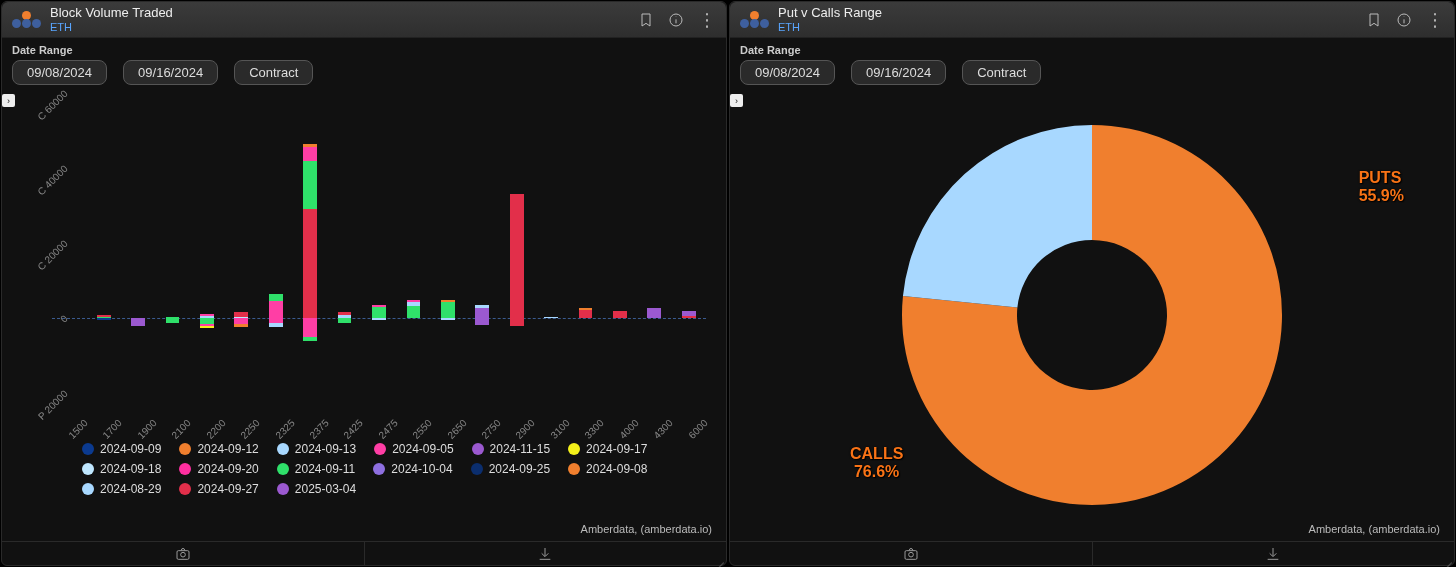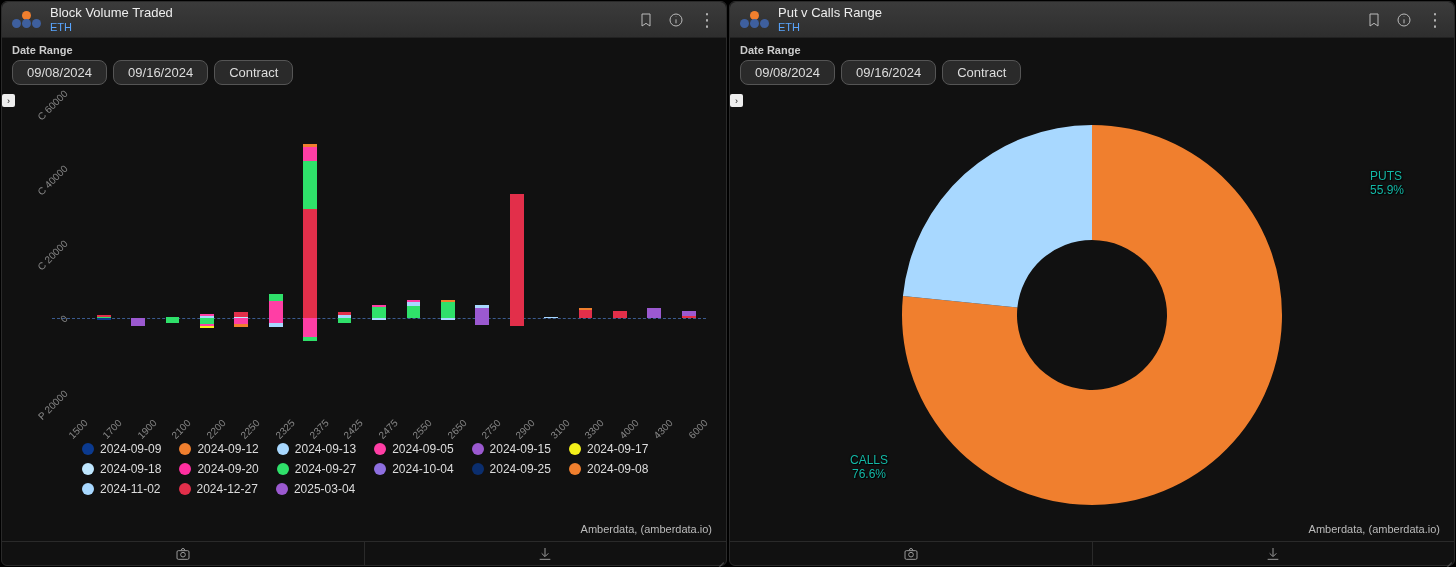--- a/index.html
+++ b/index.html
@@ -15,21 +15,21 @@
   .logo .ct { top: 0; left: 10px; background: #f07f2e; }
   .titles { display: flex; flex-direction: column; line-height: 1.1; }
   .title { font-size: 13px; color: #eee; }
   .subtitle { font-size: 11px; color: #5aa6ff; }
   .header-icons { margin-left: auto; display: flex; gap: 14px; align-items: center; color: #aaa; }
   .icon { width: 16px; height: 16px; display: inline-flex; align-items: center; justify-content: center; }
   .icon svg { width: 16px; height: 16px; stroke: #bbb; fill: none; stroke-width: 1.5; }
   .icon-dots { font-size: 18px; line-height: 0; color:#bbb;}
   .controls { padding: 6px 10px 4px 10px; }
   .label { font-size: 11px; color: #ccc; font-weight: 600; margin-bottom: 4px; }
-  .inputs { display: flex; gap: 6px; }
+  .inputs { display: flex; gap: 16px; }
   .pill { background: #2a2a2a; color: #ddd; border: 1px solid #555; border-radius: 8px; padding: 4px 14px; font-size: 13px; }
   .btn { background: #2a2a2a; color: #ddd; border: 1px solid #555; border-radius: 8px; padding: 4px 14px; font-size: 13px; cursor: pointer;}
   .chev { position: absolute; left: 0; top: 92px; width: 13px; height: 13px; background: #eee; color: #111; font-size: 9px; display: flex; align-items: center; justify-content: center; border-radius: 2px;}
   .chart-area { flex: 1; position: relative; padding: 4px 10px 0 10px; }
   .attribution { position: absolute; bottom: 30px; right: 14px; font-size: 11px; color: #bbb; }
   .footer { height: 24px; border-top: 1px solid #2a2a2a; display: flex; }
   .footer .half { flex: 1; display: flex; align-items: center; justify-content: center; border-right: 1px solid #2a2a2a; }
   .footer .half:last-child { border-right: none; }
   .footer svg { width: 16px; height: 16px; stroke: #999; fill: none; stroke-width: 1.5;}
   .resize { position: absolute; bottom: 2px; right: 2px; width: 10px; height: 10px; opacity: .4;}
@@ -43,21 +43,21 @@
   .bars { position:absolute; left:0; right:0; top:0; bottom:0; display:flex; align-items:stretch; }
   .col { flex:1; position:relative; }
   .seg { position:absolute; left:30%; width:40%; }
   .xlabels { display:flex; margin-left:40px; margin-right:10px; }
   .xlabels .xl { flex:1; font-size:10px; color:#888; text-align:center; transform: rotate(-45deg); transform-origin: top right; white-space:nowrap; position:relative; top:20px;}
   .legend { margin: 38px 40px 0 70px; display:flex; flex-wrap: wrap; gap: 6px 18px; }
   .lg { display:flex; align-items:center; gap:6px; font-size:12px; color:#ddd;}
   .sw { width:12px; height:12px; border-radius:50%; }
   
   .donut-wrap { flex:1; display:flex; align-items:center; justify-content:center; position:relative;}
-  .donut-label { position:absolute; font-size:12px; font-weight:400; color:#14b8a6; text-align:center; text-shadow: 0 0 2px #000, 1px 1px 1px #000;}
+  .donut-label { position:absolute; font-size:16px; font-weight:700; color:#f97316; text-align:center; text-shadow: 0 0 2px #000, 1px 1px 1px #000;}
 </style>
 </head>
 <body>
 
 <div class="wrap">
 
   <div class="panel">
     <div class="panel-header">
       <div class="logo">
         <div class="c ct"></div>
@@ -226,57 +226,57 @@
           <div class="lg">
             <span class="sw" style="background: rgb(168, 216, 255);"></span>
             <span>2024-09-13</span>
           </div>
           <div class="lg">
             <span class="sw" style="background: rgb(255, 62, 165);"></span>
             <span>2024-09-05</span>
           </div>
           <div class="lg">
             <span class="sw" style="background: rgb(155, 89, 208);"></span>
-            <span>2024-09-15</span>
+            <span>2024-11-15</span>
           </div>
           <div class="lg">
             <span class="sw" style="background: rgb(244, 240, 26);"></span>
             <span>2024-09-17</span>
           </div>
           <div class="lg">
             <span class="sw" style="background: rgb(191, 231, 255);"></span>
             <span>2024-09-18</span>
           </div>
           <div class="lg">
             <span class="sw" style="background: rgb(255, 47, 160);"></span>
             <span>2024-09-20</span>
           </div>
           <div class="lg">
             <span class="sw" style="background: rgb(47, 224, 106);"></span>
-            <span>2024-09-27</span>
+            <span>2024-09-11</span>
           </div>
           <div class="lg">
             <span class="sw" style="background: rgb(142, 111, 224);"></span>
             <span>2024-10-04</span>
           </div>
           <div class="lg">
             <span class="sw" style="background: rgb(11, 46, 110);"></span>
             <span>2024-09-25</span>
           </div>
           <div class="lg">
             <span class="sw" style="background: rgb(240, 127, 46);"></span>
             <span>2024-09-08</span>
           </div>
           <div class="lg">
             <span class="sw" style="background: rgb(168, 216, 255);"></span>
-            <span>2024-11-02</span>
+            <span>2024-08-29</span>
           </div>
           <div class="lg">
             <span class="sw" style="background: rgb(226, 47, 74);"></span>
-            <span>2024-12-27</span>
+            <span>2024-09-27</span>
           </div>
           <div class="lg">
             <span class="sw" style="background: rgb(155, 89, 208);"></span>
             <span>2025-03-04</span>
           </div>
         </div>
     </div>
     <div class="attribution">Amberdata, (amberdata.io)</div>
     <div class="footer">
       <div class="half">

